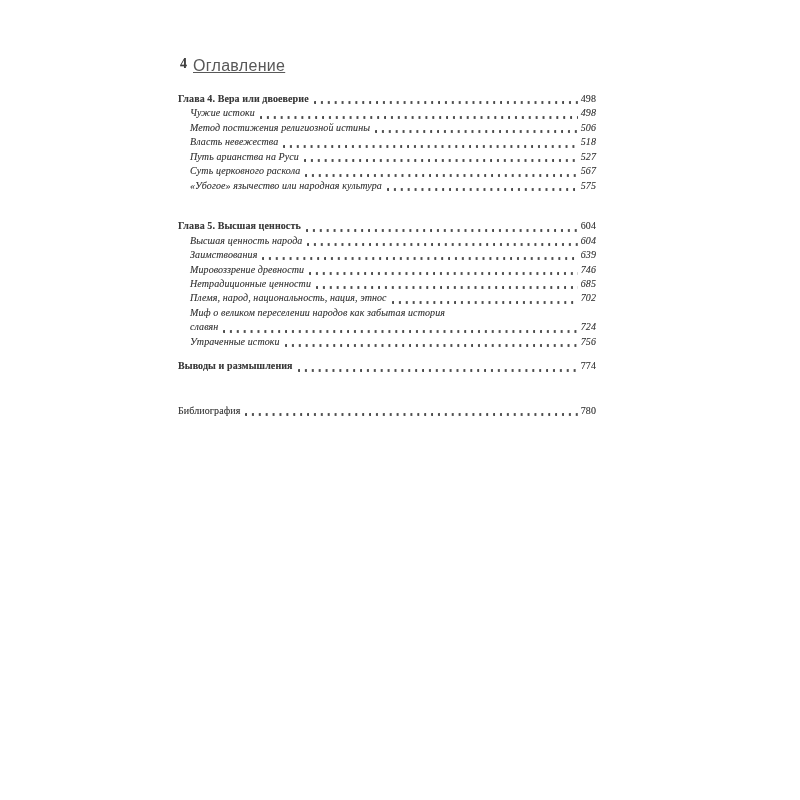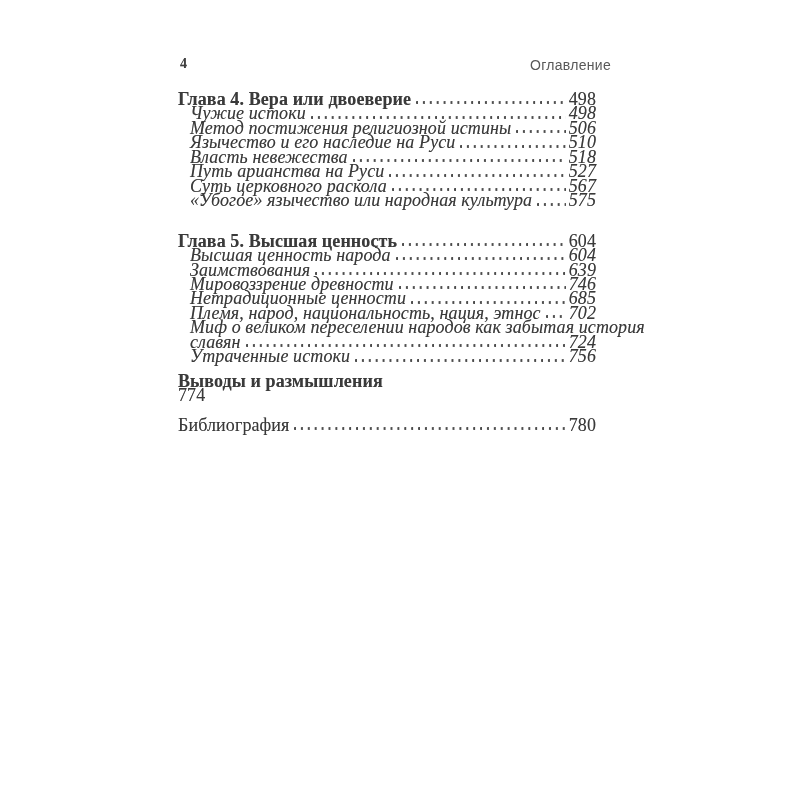--- a/index.html
+++ b/index.html
@@ -34,40 +34,41 @@
     top: 0;
     font-size: 14px;
     font-weight: 600;
     color: #3f3f3f;
   }
   .running {
     position: absolute;
     left: 15px;
     right: -15px;
     top: 1px;
-    text-align: right;
+    text-align: left;
     font-family: "Liberation Sans", sans-serif;
-    font-size: 14px;
+    font-size: 16px;
     letter-spacing: 0.3px;
     color: #585858;
     text-shadow: none;
+    text-decoration: underline;
   }
   .toc {
-    font-size: 18px;
+    font-size: 10px;
     letter-spacing: 0.1px;
   }
   .row {
     display: flex;
     line-height: 14.45px;
   }
   .lvl1 { padding-left: 12px; font-style: italic; }
   .bold .label { font-weight: 700; }
   .gap-ch    { margin-top: 26px; }
-  .gap-concl { margin-top: 10px; flex-direction: column; }
-  .gap-bib   { margin-top: 15px; }
+  .gap-concl { margin-top: 10px; }
+  .gap-bib   { margin-top: 30px; }
   .label { white-space: nowrap; }
   .pg    { white-space: nowrap; }
   .dots {
     flex: 1 1 auto;
     margin: 0 3px 0 5px;
     background-image: radial-gradient(circle at 1.1px 1.3px, #4c4c4c 1px, rgba(0,0,0,0) 1.35px);
     background-size: 6.9px 2.6px;
     background-repeat: repeat-x;
     background-position: left bottom 2.5px;
   }
@@ -96,25 +97,20 @@
         <span class="dots"></span>
         <span class="pg">498</span>
       </div>
 
       <div class="row lvl1">
         <span class="label">Метод постижения религиозной истины</span>
         <span class="dots"></span>
         <span class="pg">506</span>
       </div>
 
-      <div class="row lvl1">
-        <span class="label">Язычество и его наследие на Руси</span>
-        <span class="dots"></span>
-        <span class="pg">510</span>
-      </div>
 
       <div class="row lvl1">
         <span class="label">Власть невежества</span>
         <span class="dots"></span>
         <span class="pg">518</span>
       </div>
 
       <div class="row lvl1">
         <span class="label">Путь арианства на Руси</span>
         <span class="dots"></span>

